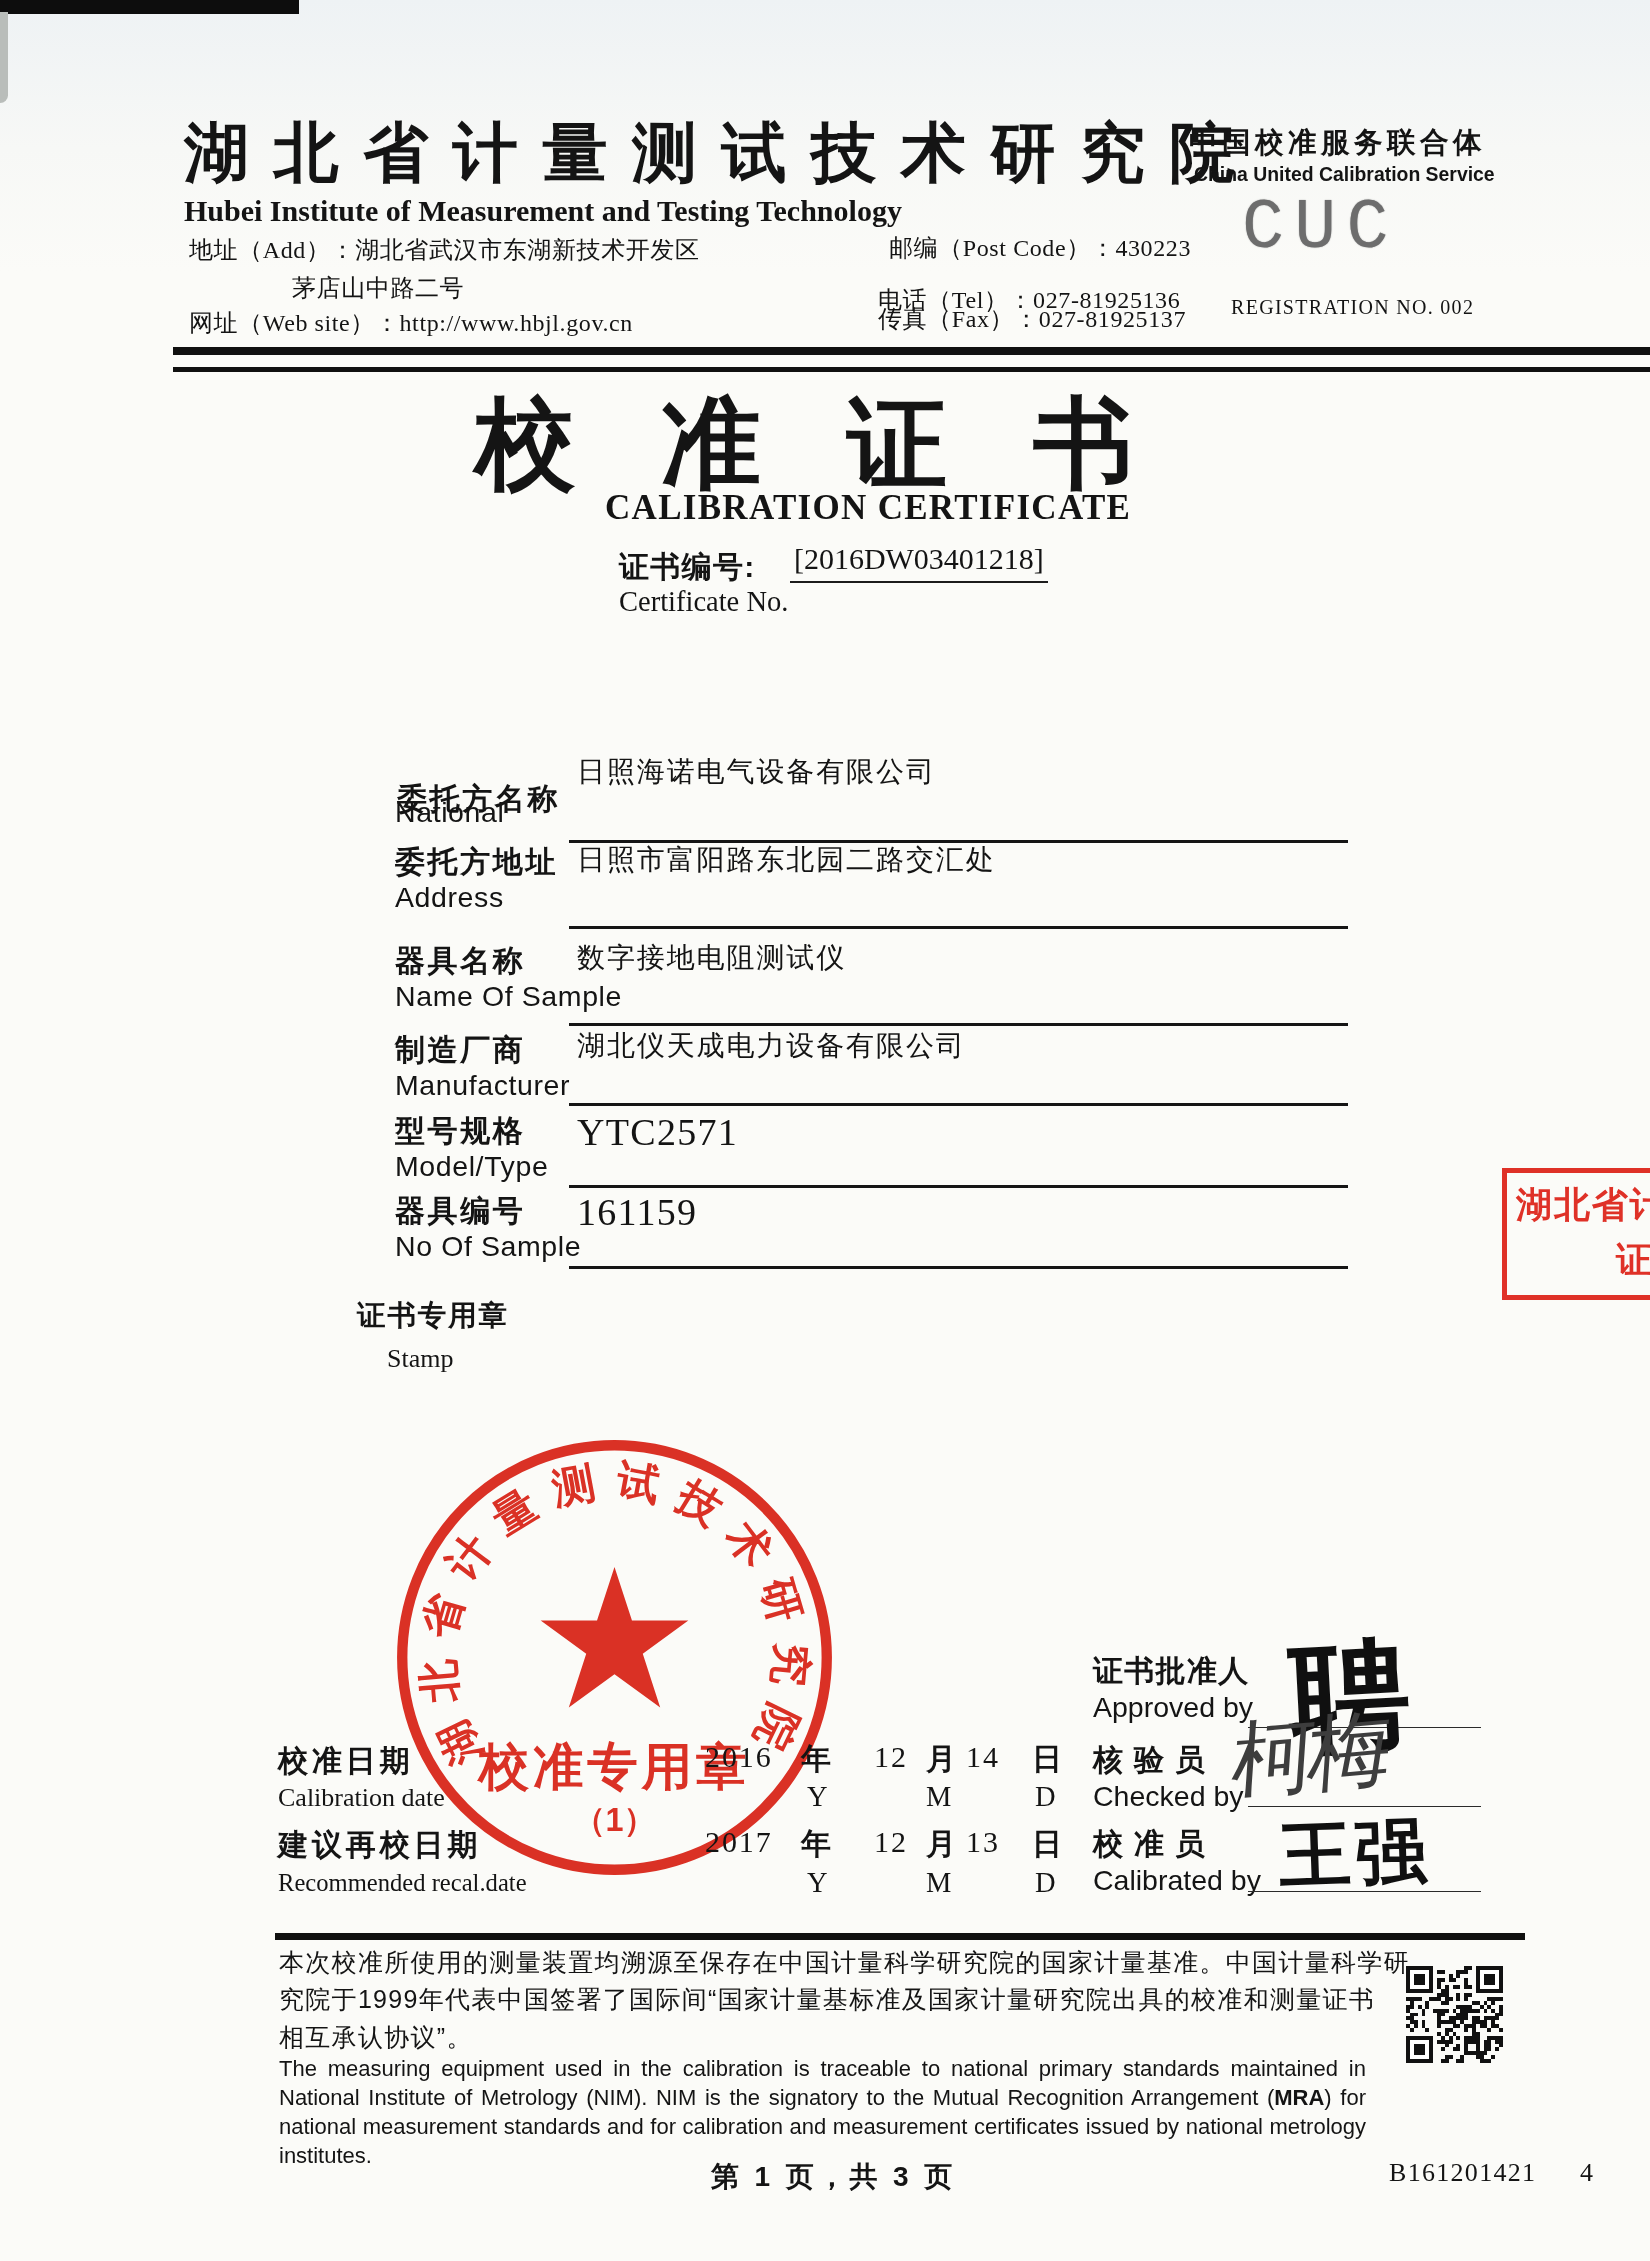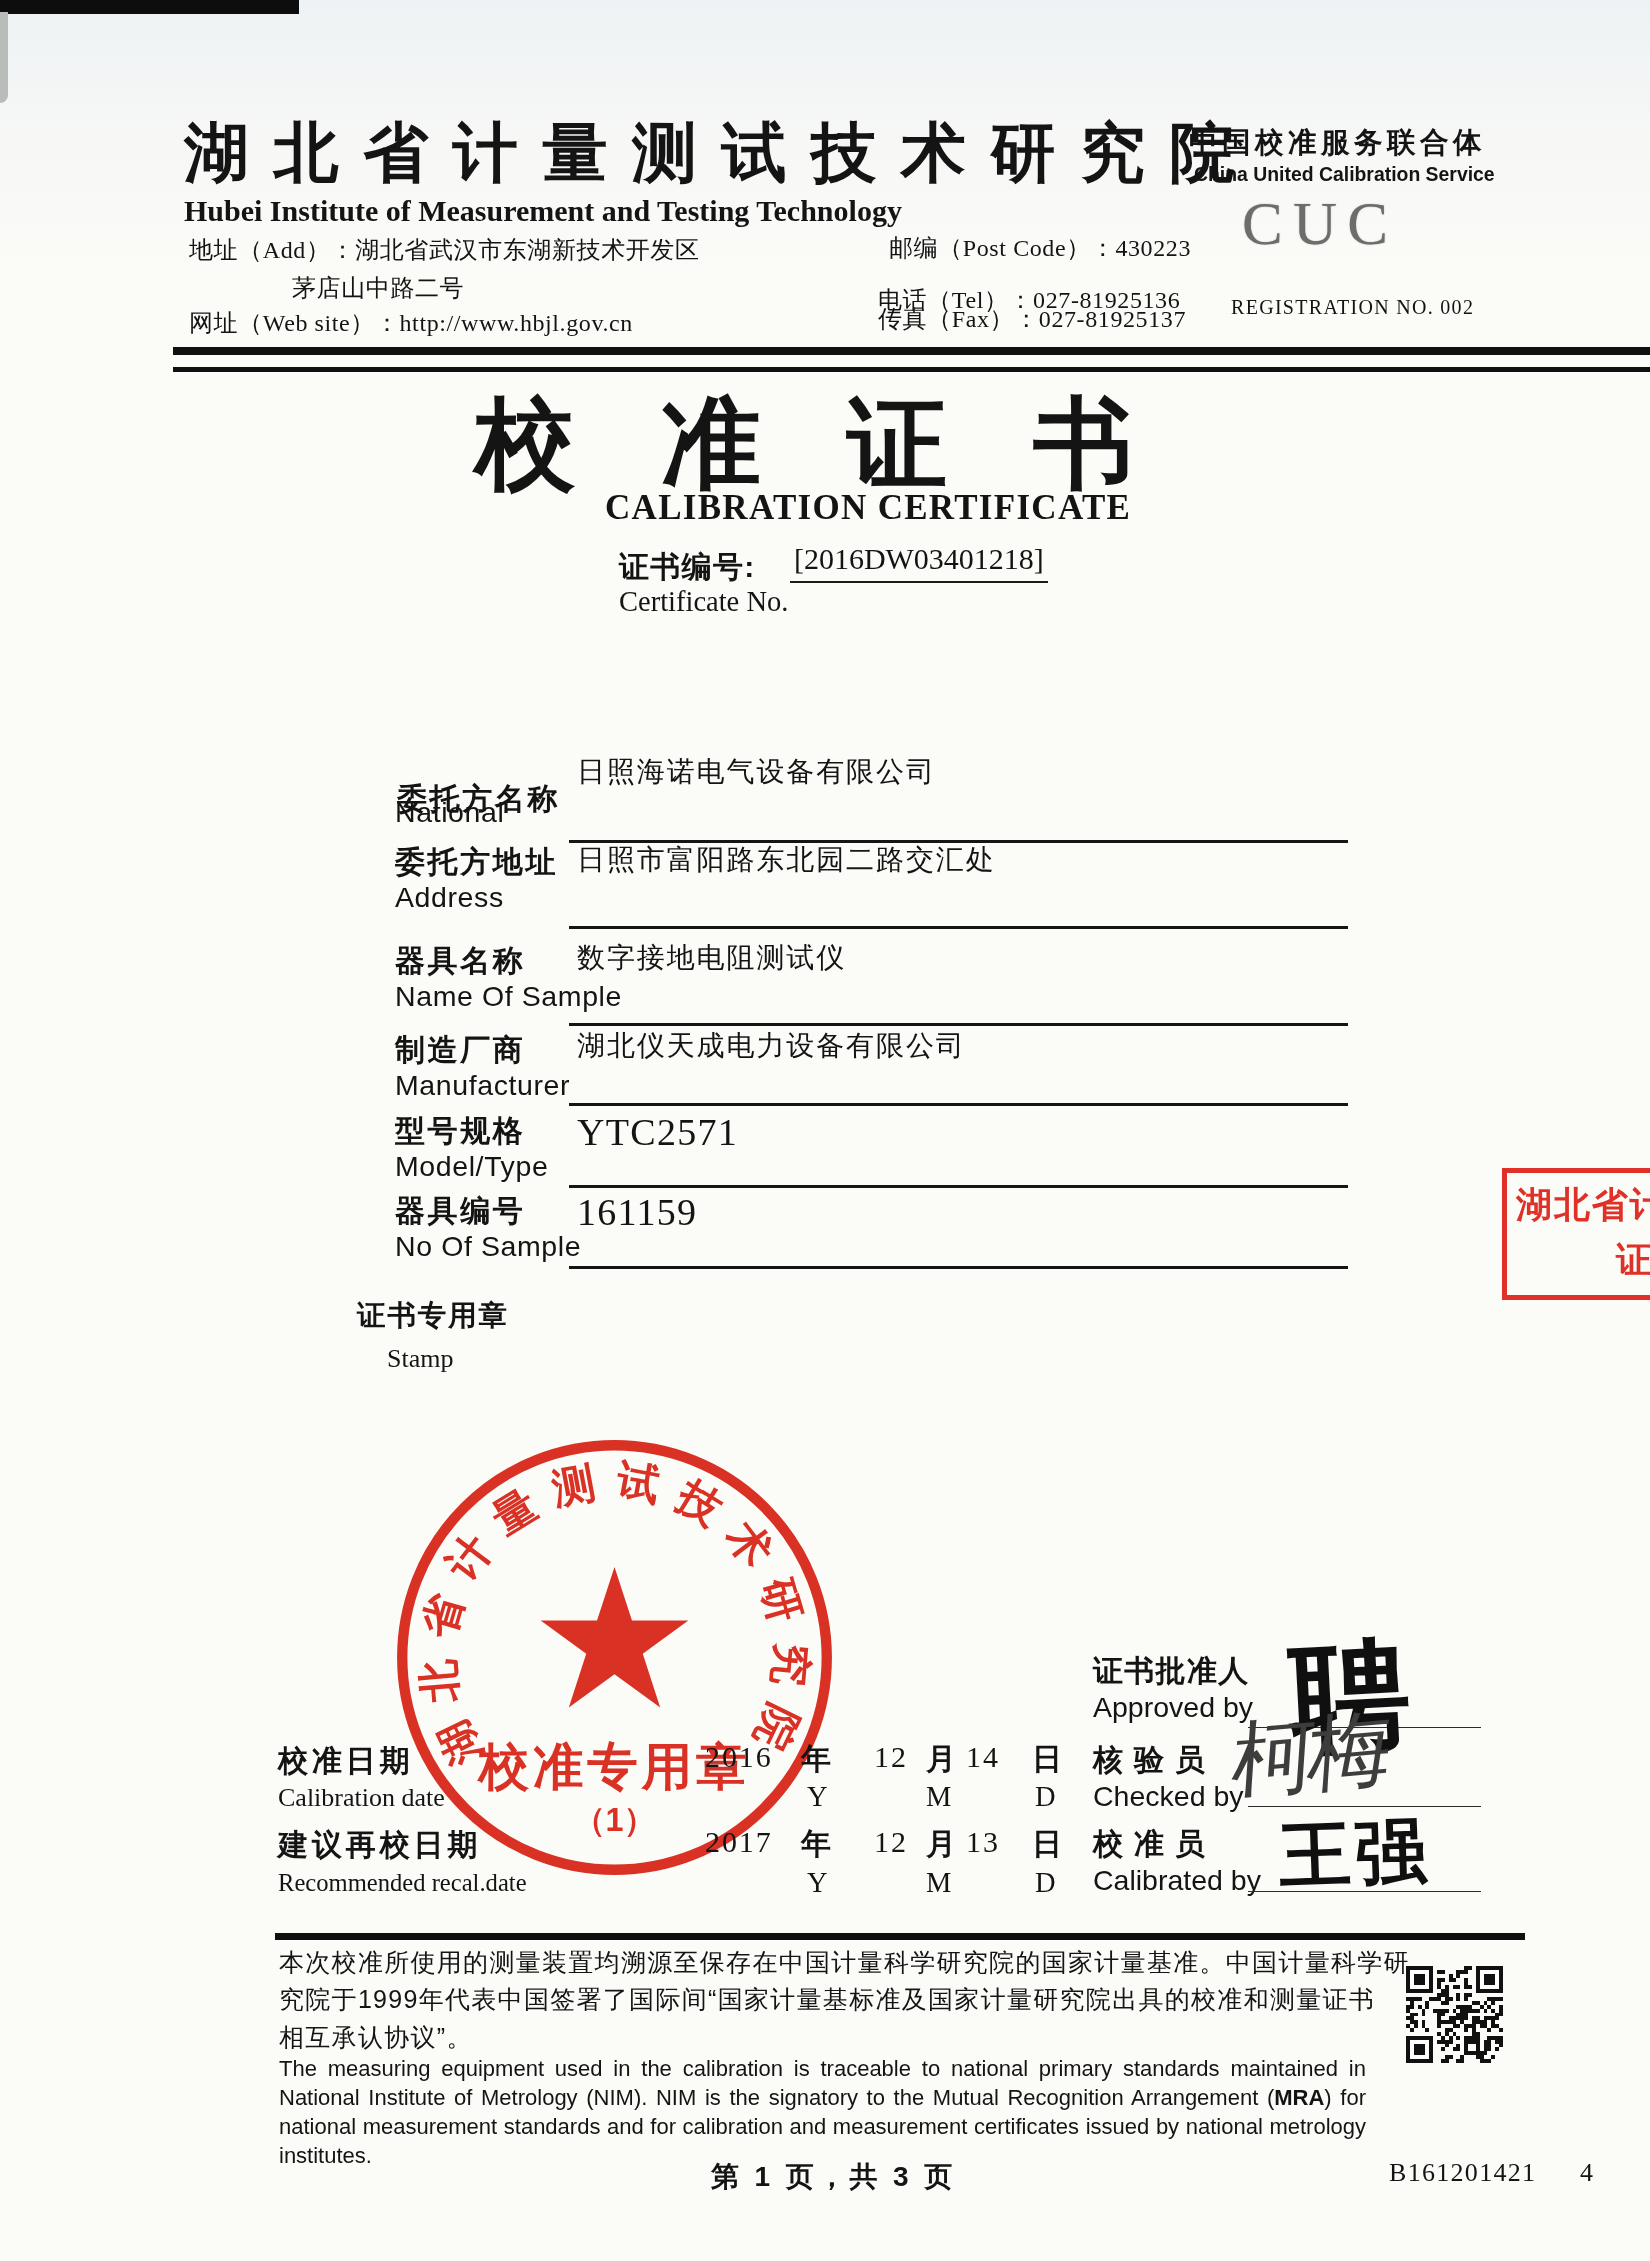--- a/index.html
+++ b/index.html
@@ -7,21 +7,21 @@
        font-family:"Liberation Sans",sans-serif;color:#141414;}
   .page{position:absolute;inset:0;width:1651px;height:2261px;overflow:hidden;
         background:linear-gradient(180deg,#eef2f4 0,#f7f8f6 149px,#fbfbf8 272px);}
   .abs{position:absolute;white-space:nowrap;}
   
   .inst-zh{font-size:65px;font-weight:700;letter-spacing:24.6px;}
   .inst-en{font-size:30px;font-weight:700;font-family:"Liberation Serif",serif;}
   .addr{font-size:24px;font-family:"Liberation Serif",serif;letter-spacing:0.6px;}
   .cuc-zh{font-size:28.5px;font-weight:700;letter-spacing:4.5px;}
   .cuc-en{font-size:19.4px;font-weight:700;}
-  .cuc-big{font-size:61px;font-family:Liberation Serif, serif;color:#6d6d6d;letter-spacing:10.3px;
+  .cuc-big{font-size:70px;font-family:Liberation Mono, monospace;color:#6d6d6d;letter-spacing:10.3px;
            text-shadow:0 0 1.3px #9a9a9a;text-align:right;}
   .cuc-reg{font-size:20px;font-family:"Liberation Serif",serif;letter-spacing:1.3px;}
   .rule{background:#101010;}
   
   .title-zh{font-size:100px;font-weight:700;letter-spacing:86px;}
   .title-en{font-size:35px;font-weight:700;font-family:"Liberation Serif",serif;letter-spacing:1.3px;}
   
   .cno-zh{font-size:30px;font-weight:700;letter-spacing:1.3px;}
   .cno-en{font-size:28.5px;font-family:"Liberation Serif",serif;}
   .cno-val{font-size:30px;font-family:"Liberation Serif",serif;border-bottom:2.6px solid #1c1c1c;padding:0 3.9px 5.2px 3.9px;}

